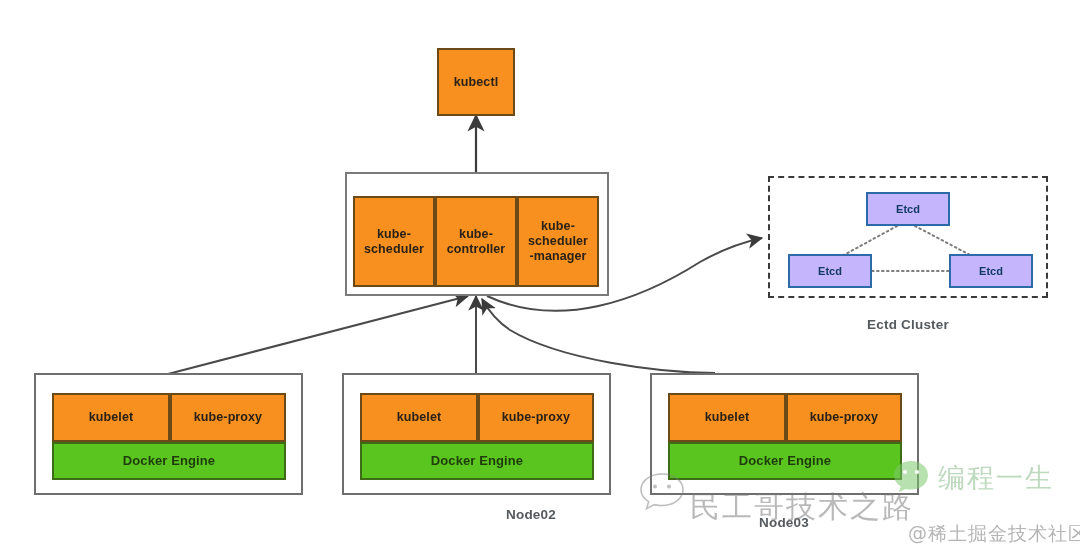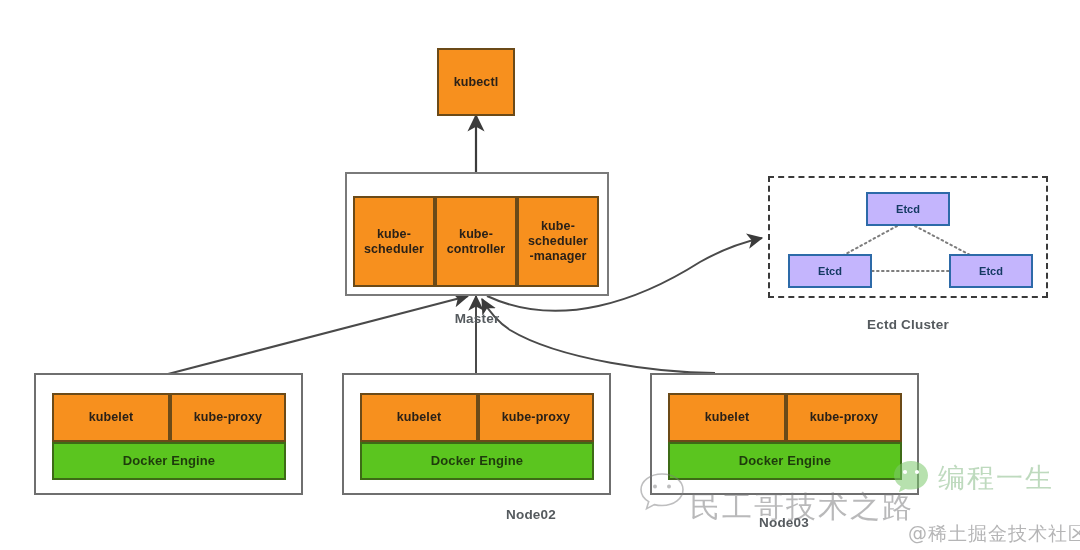--- a/index.html
+++ b/index.html
@@ -175,21 +175,20 @@
   </div>
 
   <div class="comp" style="left:517px; top:196px; width:82px; height:91px;">
     <span>
       <span>kube-</span><br>
       <span>scheduler</span><br>
       <span>-manager</span>
     </span>
   </div>
 
-  <div class="caption" style="left:395px; top:311px; width:164px;">Master</div>
 
   <div class="dashed-region" style="left:768px; top:176px; width:280px; height:122px;"></div>
 
   <div class="etcd-box" style="left:866px; top:192px; width:84px; height:34px;">
     <span>Etcd</span>
   </div>
 
   <div class="etcd-box" style="left:788px; top:254px; width:84px; height:34px;">
     <span>Etcd</span>
   </div>

